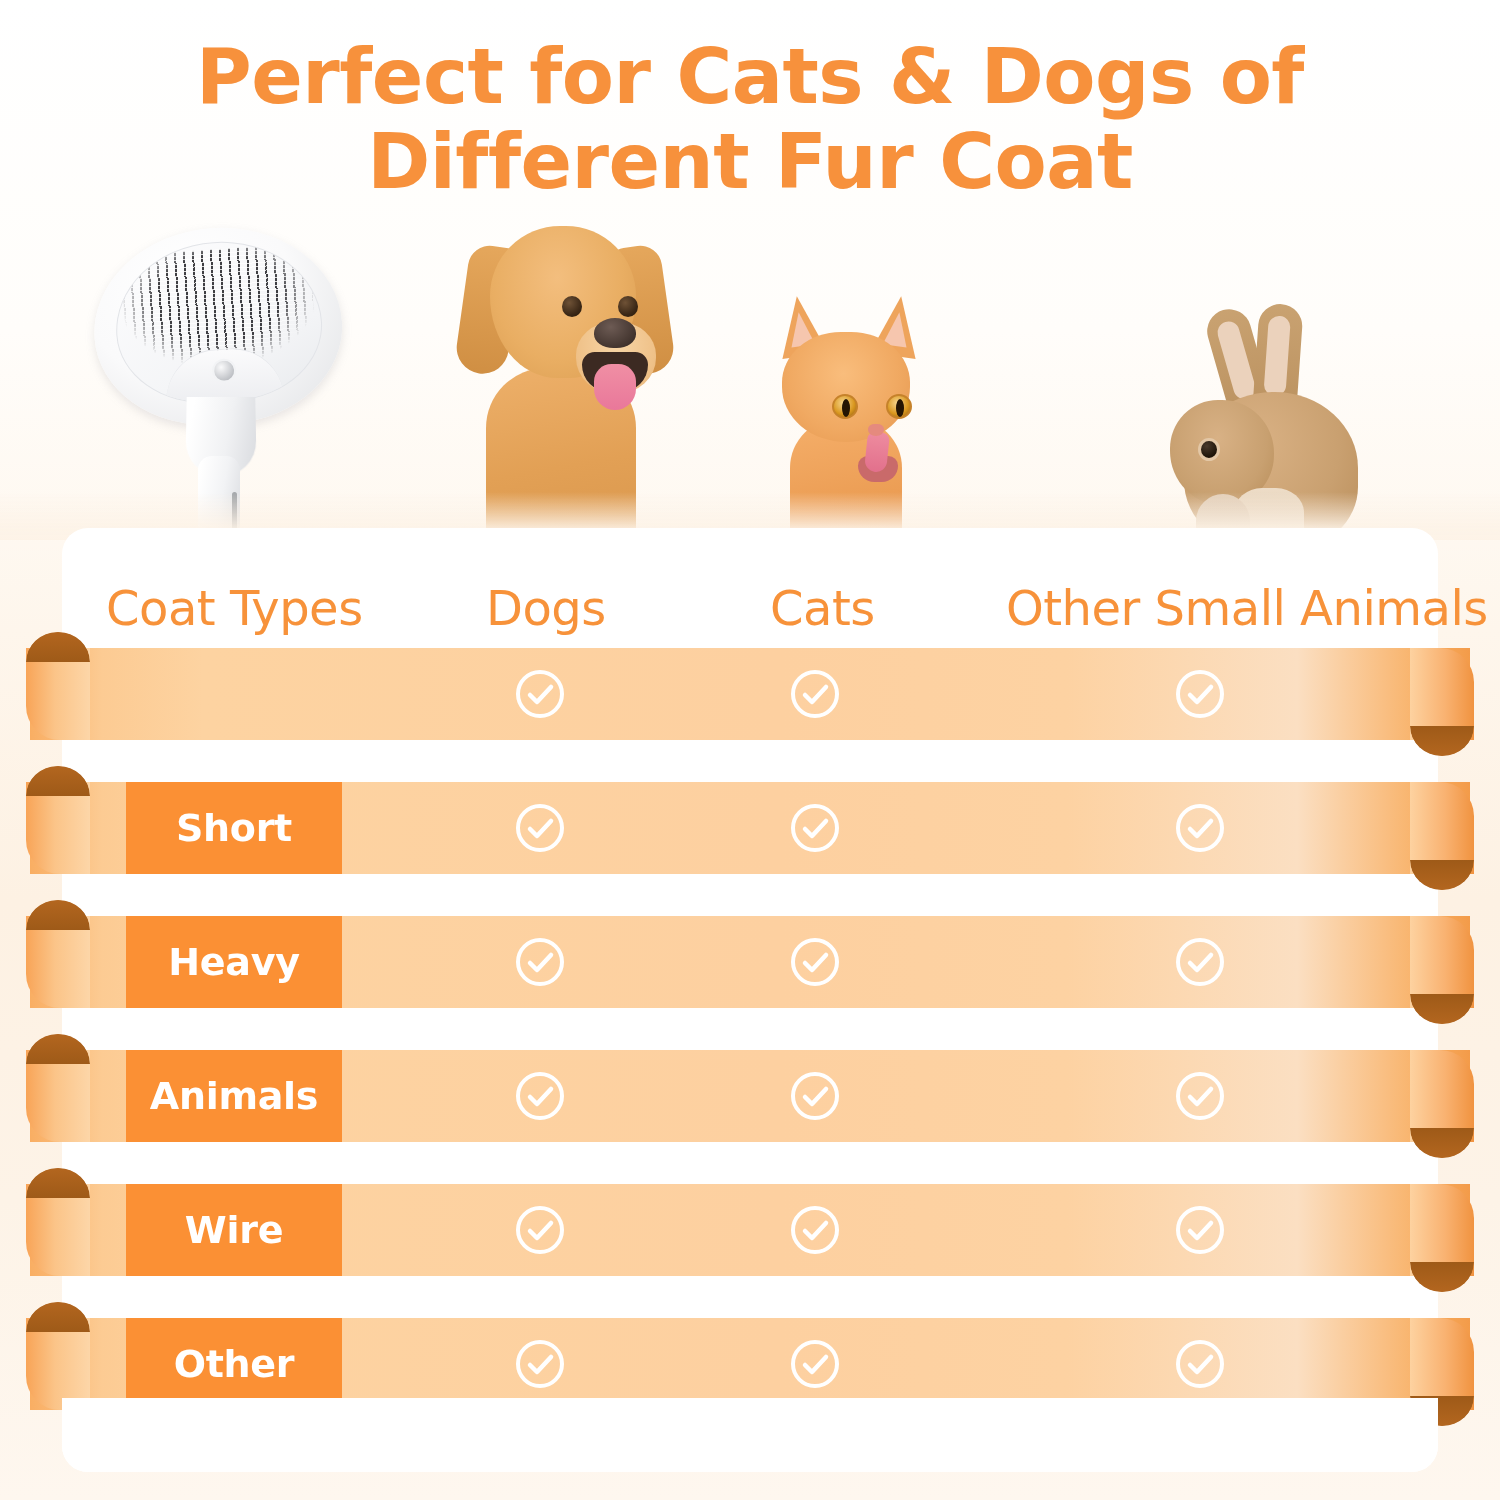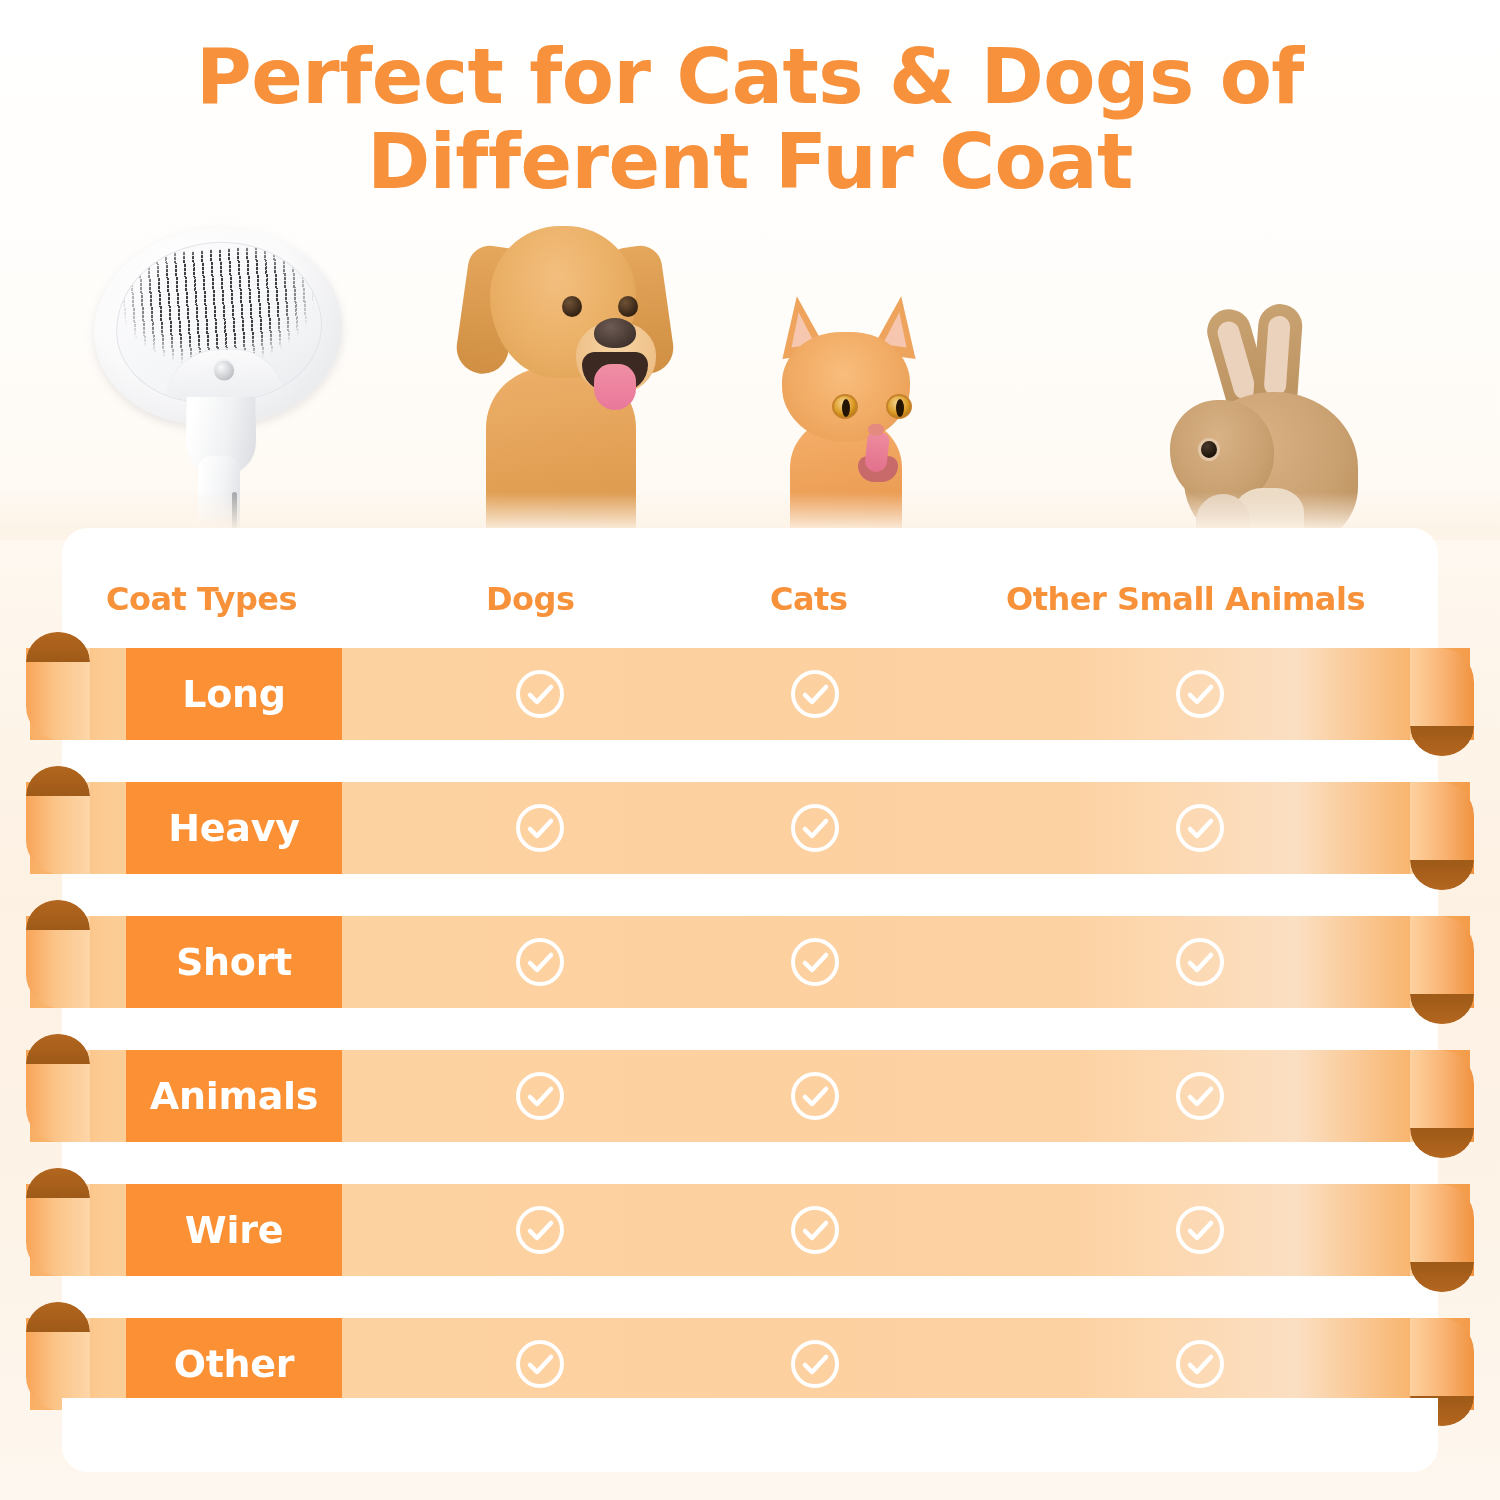--- a/index.html
+++ b/index.html
@@ -272,22 +272,22 @@
     position: absolute;
     left: 62px;
     top: 528px;
     width: 1376px;
     height: 126px;
     display: flex;
     align-items: center;
   }
   .th {
     color: #F7923A;
-    font-size: 32px;
-    font-weight: bold;
+    font-size: 48px;
+    font-weight: normal;
     font-family: "DejaVu Sans", sans-serif;
     white-space: nowrap;
     letter-spacing: -0.5px;
   }
   .th-coat  { position: absolute; left: 44px;  top: 52px; }
   .th-dogs  { position: absolute; left: 424px; top: 52px; text-align: right; }
   .th-cats  { position: absolute; left: 708px; top: 52px; }
   .th-other { position: absolute; left: 944px; top: 52px; }
 
   
@@ -486,23 +486,20 @@
     <div class="ribbon">
     <div class="band"></div>
     <div class="curl left">
       <div class="curl-face"></div>
       <div class="curl-fold"></div>
     </div>
     <div class="curl right">
       <div class="curl-face"></div>
       <div class="curl-fold"></div>
     </div>
-    <div class="cell-label">
-      <span>Long</span>
-    </div>
     <div class="check c1">
         <svg viewBox="0 0 52 52" xmlns="http://www.w3.org/2000/svg">
   <circle cx="26" cy="26" r="22" fill="none" stroke="#FFFFFF" stroke-width="4"></circle>
   <path d="M16 27 L23 34 L37 19" fill="none" stroke="#FFFFFF" stroke-width="4.5" stroke-linecap="round" stroke-linejoin="round"></path>
 </svg>
       </div>
     <div class="check c2">
         <svg viewBox="0 0 52 52" xmlns="http://www.w3.org/2000/svg">
   <circle cx="26" cy="26" r="22" fill="none" stroke="#FFFFFF" stroke-width="4"></circle>
   <path d="M16 27 L23 34 L37 19" fill="none" stroke="#FFFFFF" stroke-width="4.5" stroke-linecap="round" stroke-linejoin="round"></path>
@@ -519,21 +516,21 @@
     <div class="band"></div>
     <div class="curl left">
       <div class="curl-face"></div>
       <div class="curl-fold"></div>
     </div>
     <div class="curl right">
       <div class="curl-face"></div>
       <div class="curl-fold"></div>
     </div>
     <div class="cell-label">
-      <span>Heavy</span>
+      <span>Short</span>
     </div>
     <div class="check c1">
         <svg viewBox="0 0 52 52" xmlns="http://www.w3.org/2000/svg">
   <circle cx="26" cy="26" r="22" fill="none" stroke="#FFFFFF" stroke-width="4"></circle>
   <path d="M16 27 L23 34 L37 19" fill="none" stroke="#FFFFFF" stroke-width="4.5" stroke-linecap="round" stroke-linejoin="round"></path>
 </svg>
       </div>
     <div class="check c2">
         <svg viewBox="0 0 52 52" xmlns="http://www.w3.org/2000/svg">
   <circle cx="26" cy="26" r="22" fill="none" stroke="#FFFFFF" stroke-width="4"></circle>
@@ -551,21 +548,21 @@
     <div class="band"></div>
     <div class="curl left">
       <div class="curl-face"></div>
       <div class="curl-fold"></div>
     </div>
     <div class="curl right">
       <div class="curl-face"></div>
       <div class="curl-fold"></div>
     </div>
     <div class="cell-label">
-      <span>Short</span>
+      <span>Heavy</span>
     </div>
     <div class="check c1">
         <svg viewBox="0 0 52 52" xmlns="http://www.w3.org/2000/svg">
   <circle cx="26" cy="26" r="22" fill="none" stroke="#FFFFFF" stroke-width="4"></circle>
   <path d="M16 27 L23 34 L37 19" fill="none" stroke="#FFFFFF" stroke-width="4.5" stroke-linecap="round" stroke-linejoin="round"></path>
 </svg>
       </div>
     <div class="check c2">
         <svg viewBox="0 0 52 52" xmlns="http://www.w3.org/2000/svg">
   <circle cx="26" cy="26" r="22" fill="none" stroke="#FFFFFF" stroke-width="4"></circle>

